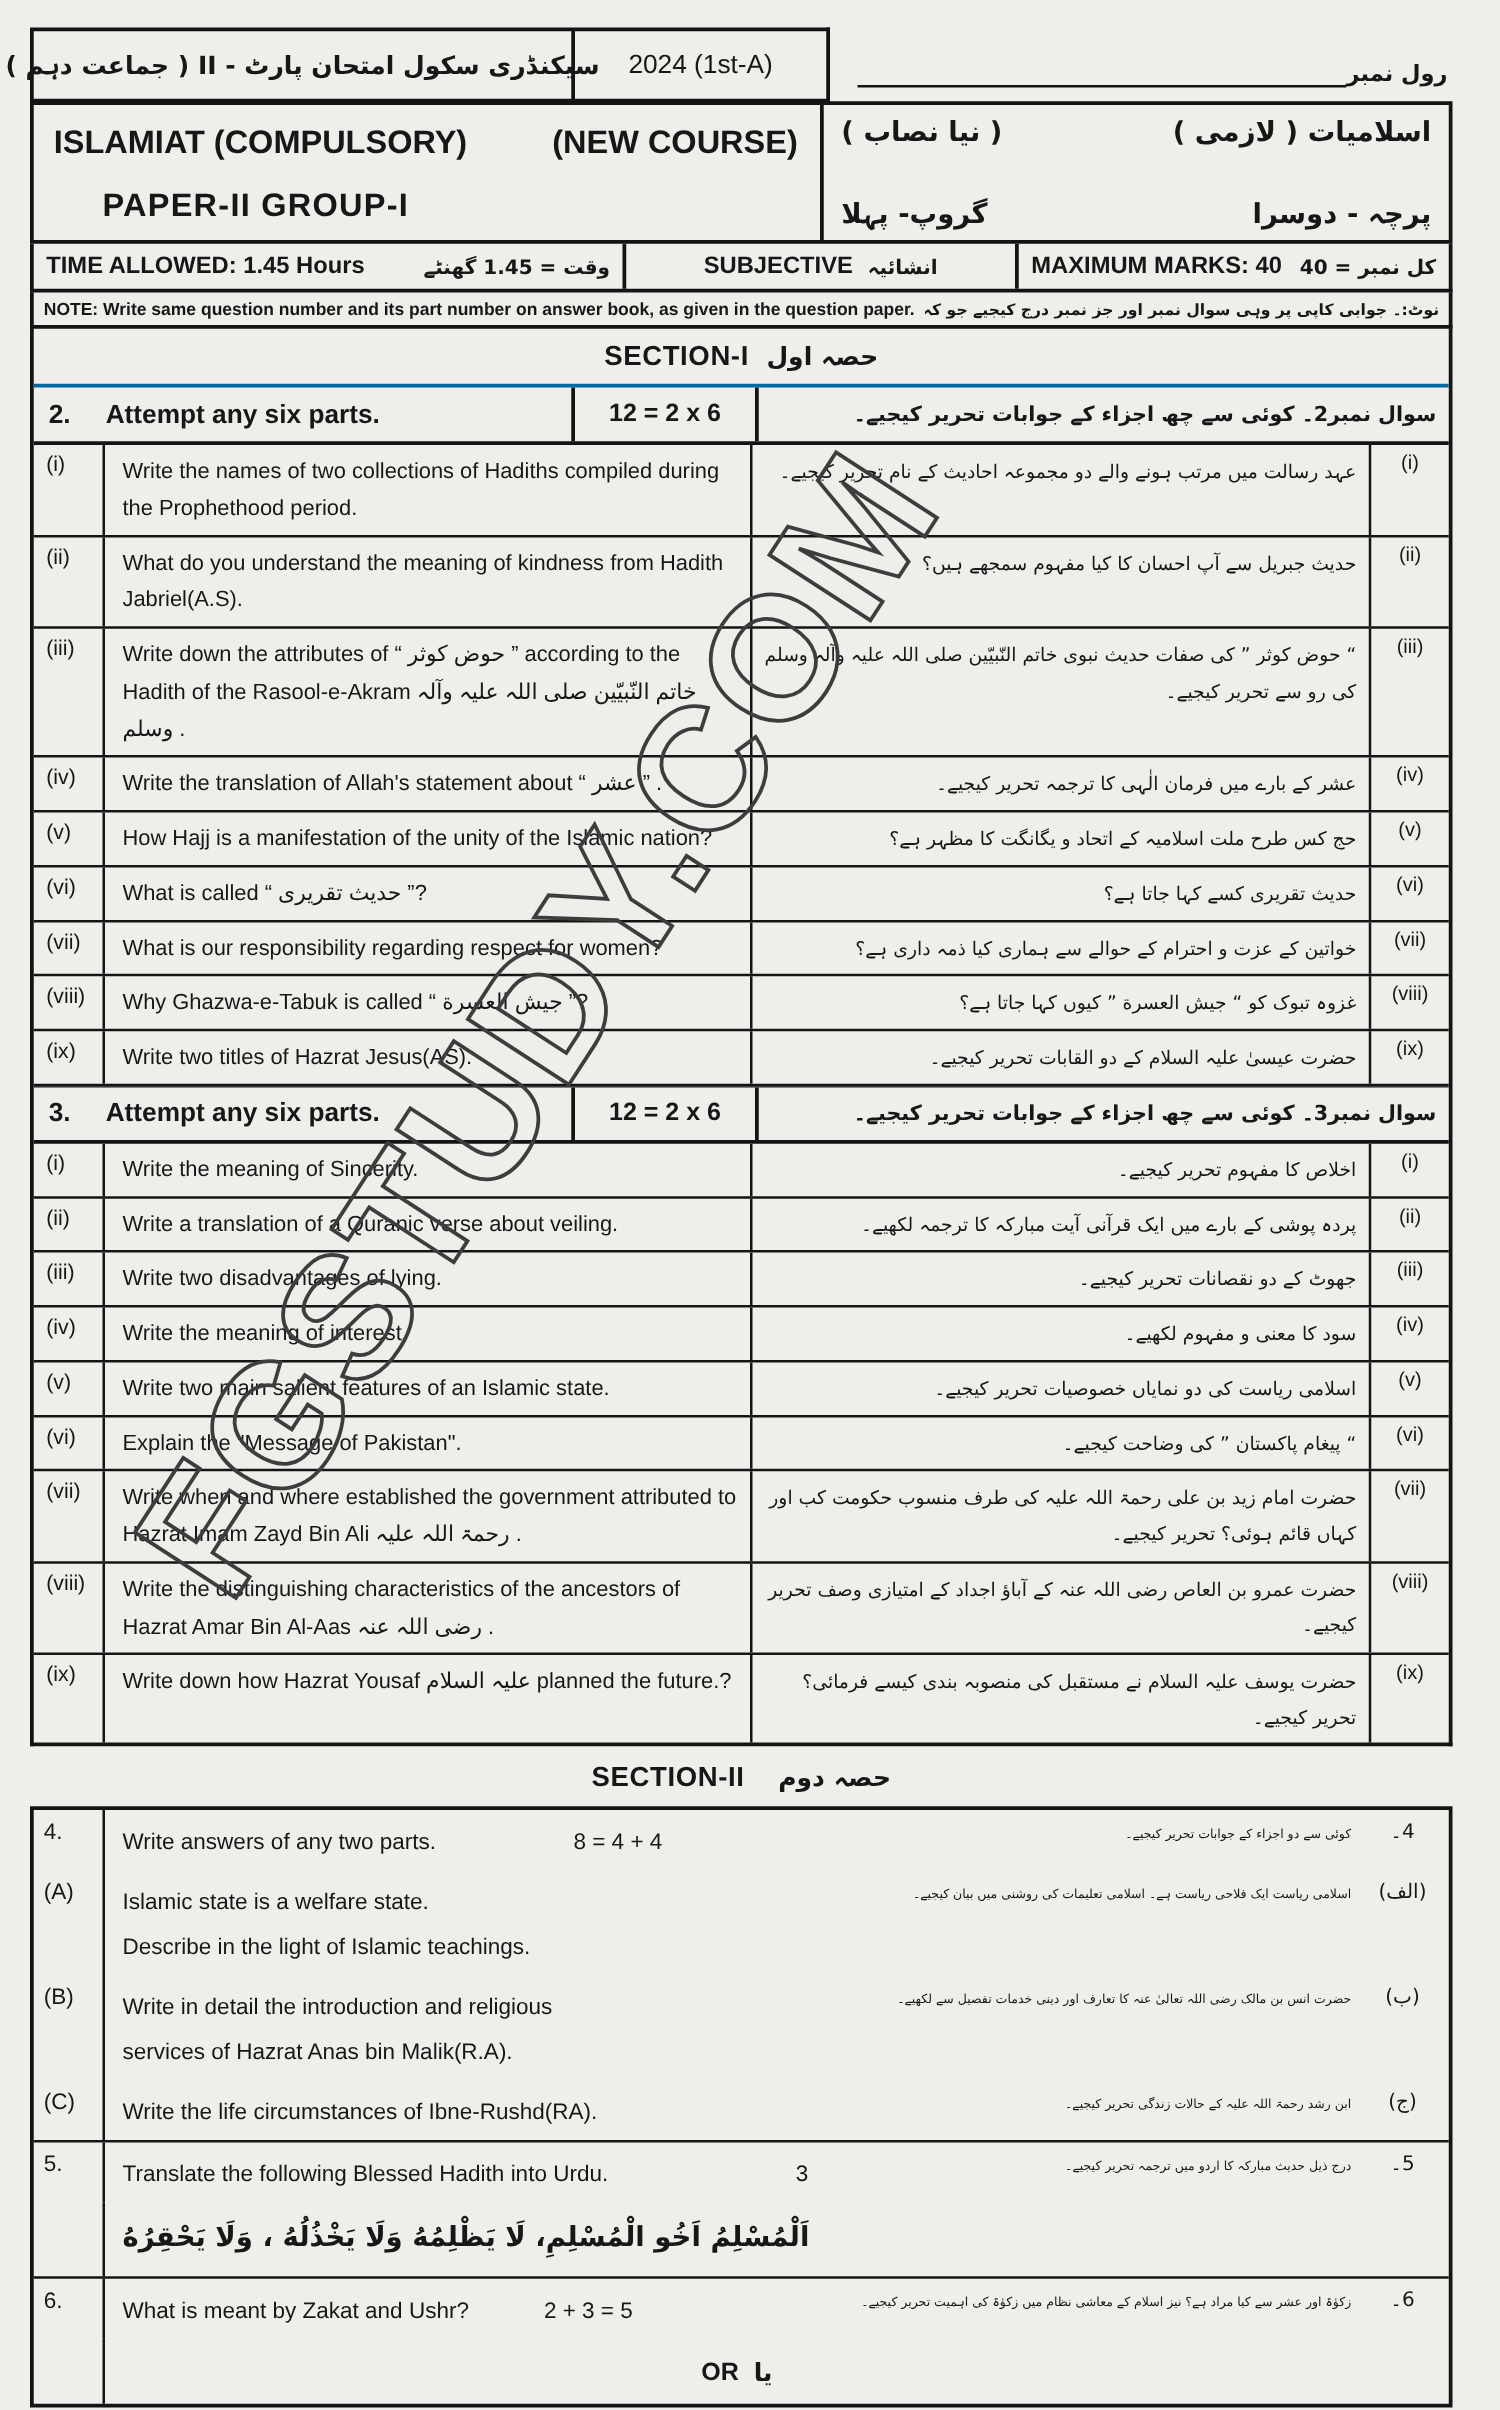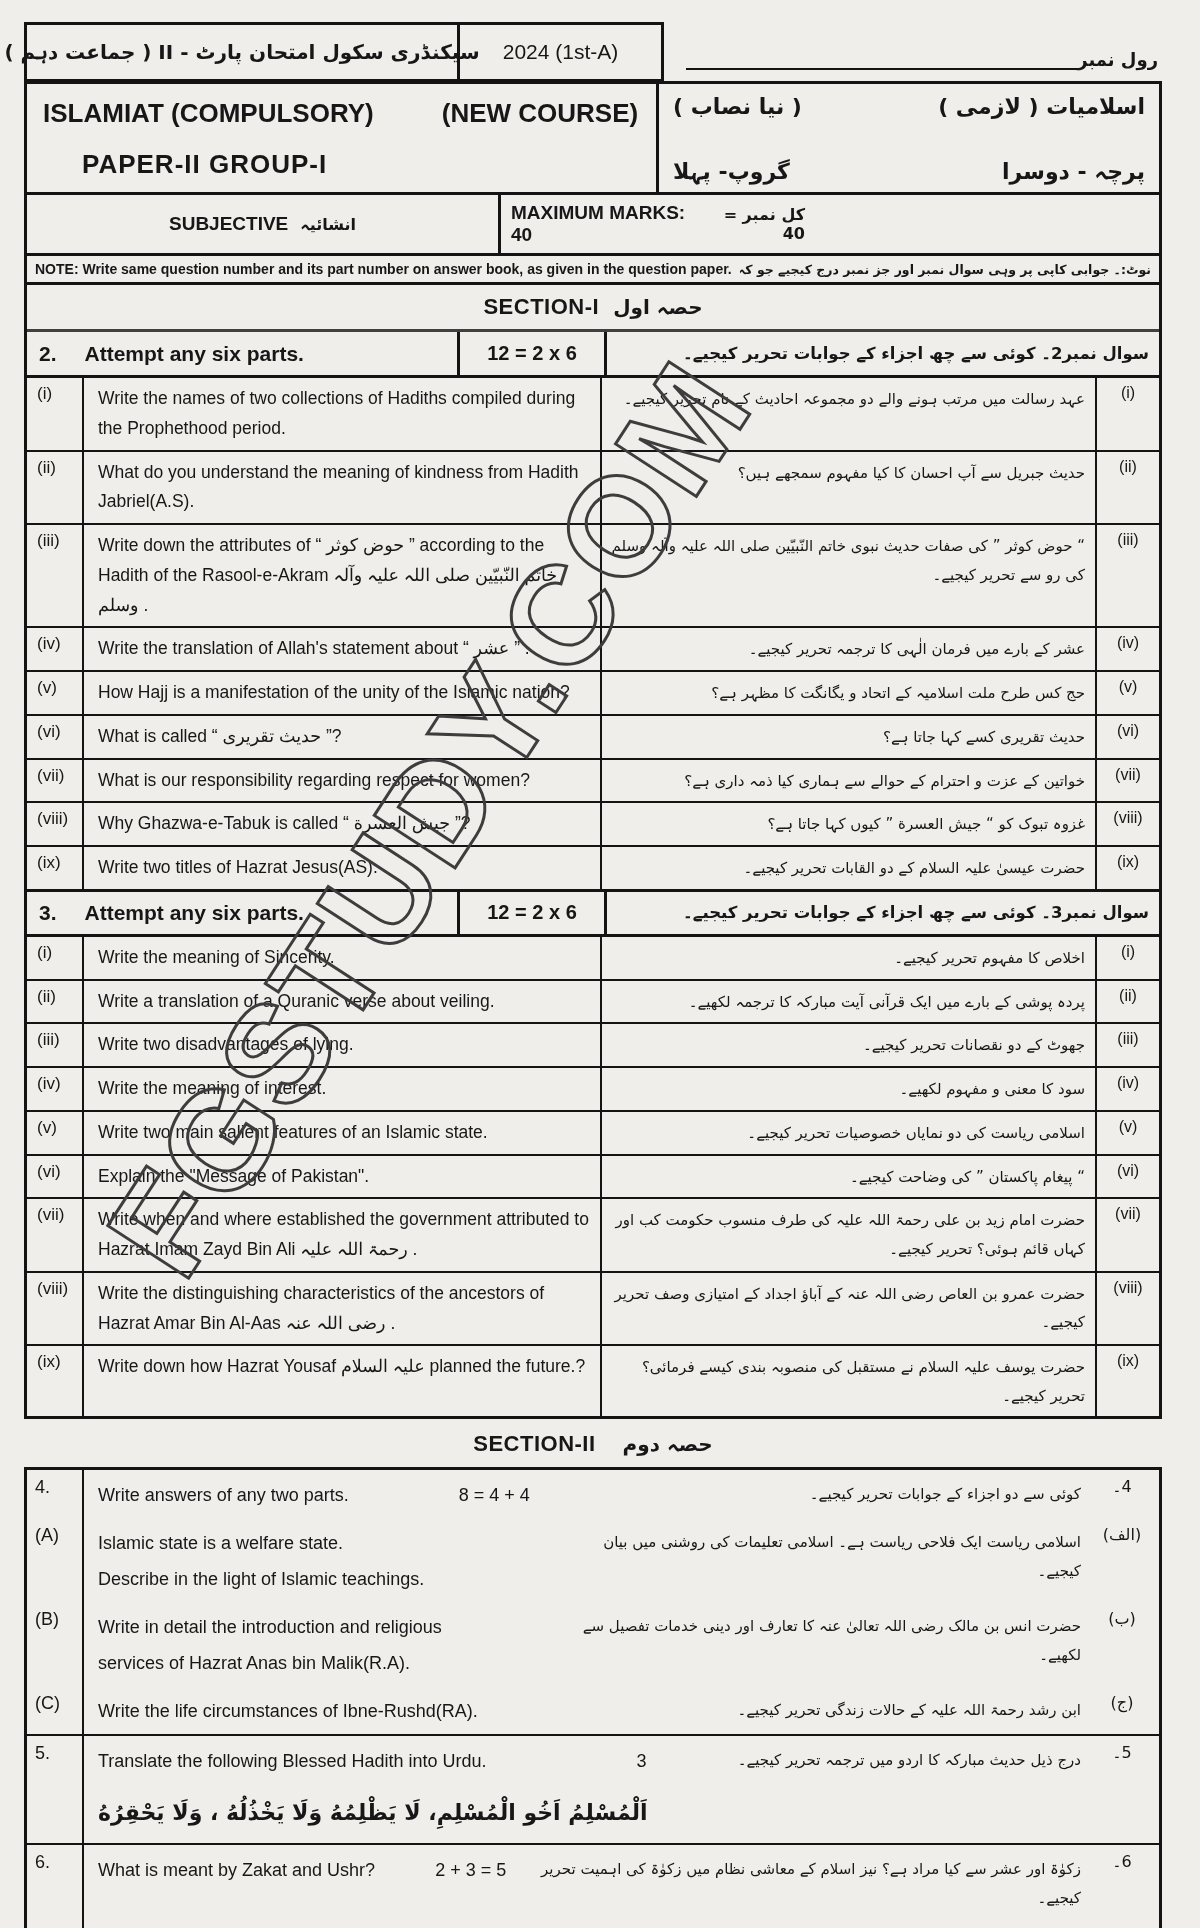--- a/index.html
+++ b/index.html
@@ -39,21 +39,21 @@
   .c3 { justify-content: space-between; }
   .row3 [dir="rtl"] { font-size: 16px; }
 
   
   .noterow { border: 3px solid #141414; border-top: none; display: flex; justify-content: space-between; align-items: center; padding: 5px 8px; gap: 8px; }
   .note-en { font-size: 14px; font-weight: bold; white-space: nowrap; }
   .note-ur { font-size: 12.5px; font-weight: bold; white-space: nowrap; overflow: hidden; }
 
   
   .table1 { border: 3px solid #141414; border-top: none; }
-  .sec-title { display: flex; justify-content: center; align-items: center; gap: 14px; padding: 9px 0; border-bottom: 3px solid #404040; }
+  .sec-title { display: flex; justify-content: center; align-items: center; gap: 14px; padding: 9px 0; border-bottom: 3px solid #0369a1; }
   .st-en { font-size: 22px; font-weight: bold; letter-spacing: .5px; }
   .st-ur { font-size: 20px; font-weight: bold; }
 
   .qhead { display: grid; grid-template-columns: 430px 150px 1fr; border-bottom: 3px solid #141414; min-height: 46px; }
   .qh-l { display: flex; align-items: center; gap: 28px; padding-left: 12px; font-size: 21px; font-weight: bold; }
   .qh-m { border-left: 3px solid #141414; border-right: 3px solid #141414; display: flex; align-items: center; justify-content: center; font-size: 20px; font-weight: bold; }
   .qh-u { display: flex; align-items: center; padding-right: 10px; font-size: 16.5px; font-weight: bold; }
   .qh3 { border-top: 1px solid #141414; }
 
   .prow { display: grid; grid-template-columns: 57px 516px 1fr 64px; border-bottom: 2px solid #141414; }
@@ -64,21 +64,21 @@
   .pnumr { border-left: 2px solid #141414; padding: 6px 0 0 0; font-size: 16px; text-align: center; }
 
   
   .sec2-head { display: flex; justify-content: center; align-items: center; gap: 27px; padding: 12px 0 8px; }
   .table2 { border: 3px solid #141414; margin-top: 2px; }
   .s2row { display: grid; grid-template-columns: 57px 1fr 70px; }
   .s2n  { border-right: 2px solid #141414; padding: 7px 0 5px 8px; font-size: 18px; }
   .s2b  { padding: 7px 8px 5px 14px; display: flex; align-items: flex-start; font-size: 18px; line-height: 2.0; }
   .s2nr { padding: 7px 4px 0 0; font-size: 16px; text-align: center; }
   .s2m  { margin-left: 110px; }
-  .s2ur { margin-left: auto; font-size: 15px; line-height: 1.9; max-width: 560px; text-align: right; padding-top: 3px; }
+  .s2ur { margin-left: auto; font-size: 10px; line-height: 1.9; max-width: 560px; text-align: right; padding-top: 3px; }
   .s2en2 { width: 470px; }
   .sep-top { border-top: 2.5px solid #141414; }
   .had { display: block; text-align: left; font-weight: bold; font-size: 22px; padding-bottom: 8px; }
   .orline { justify-content: center; gap: 12px; font-weight: bold; font-size: 20px; }
   .m-far { margin-left: 150px; }
   .m-near { margin-left: 60px; }
 
   
   .wmsvg { position: absolute; left: 0; top: 0; z-index: 6; pointer-events: none; }
   .wmsvg text { font-family: "Liberation Sans", sans-serif; }
@@ -111,20 +111,24 @@
         <span>( نیا نصاب )</span>
       </div>
       <div class="line2">
         <span>پرچہ - دوسرا</span>
         <span>گروپ- پہلا</span>
       </div>
     </div>
   </div>
 
   <div class="row3">
+    <div class="c1">
+      <span>TIME ALLOWED: 1.45  Hours</span>
+      <span dir="rtl">وقت = 1.45 گھنٹے</span>
+    </div>
     <div class="c2">
       <span>SUBJECTIVE</span>
       <span dir="rtl">انشائیہ</span>
     </div>
     <div class="c3">
       <span>MAXIMUM MARKS: 40</span>
       <span dir="rtl">کل نمبر = 40</span>
     </div>
   </div>
 

